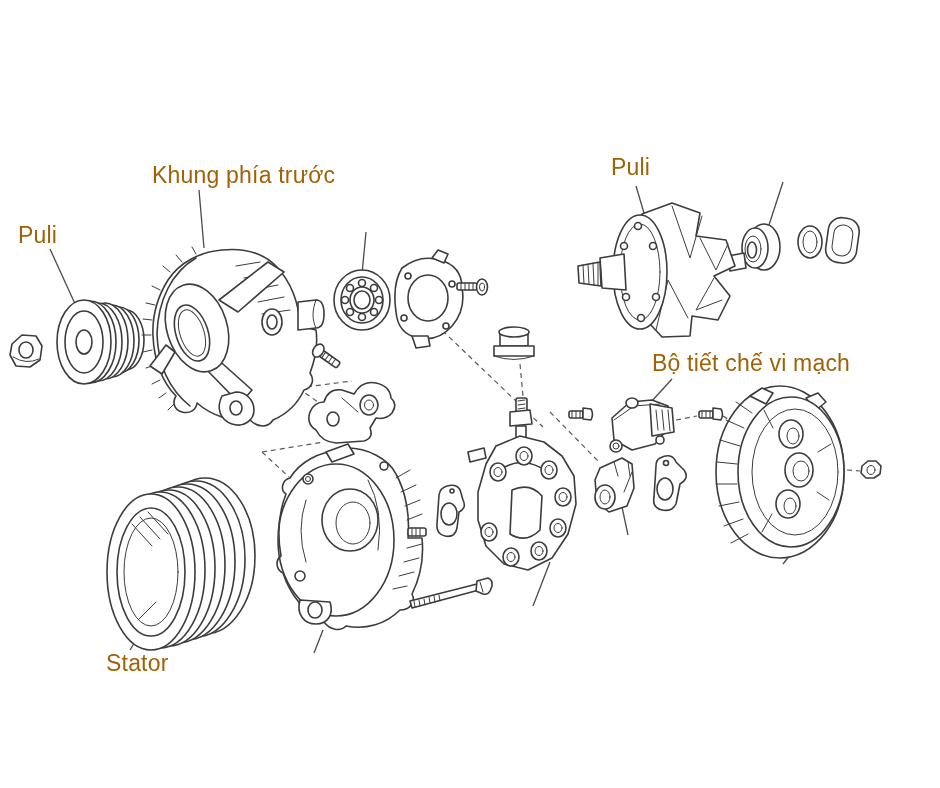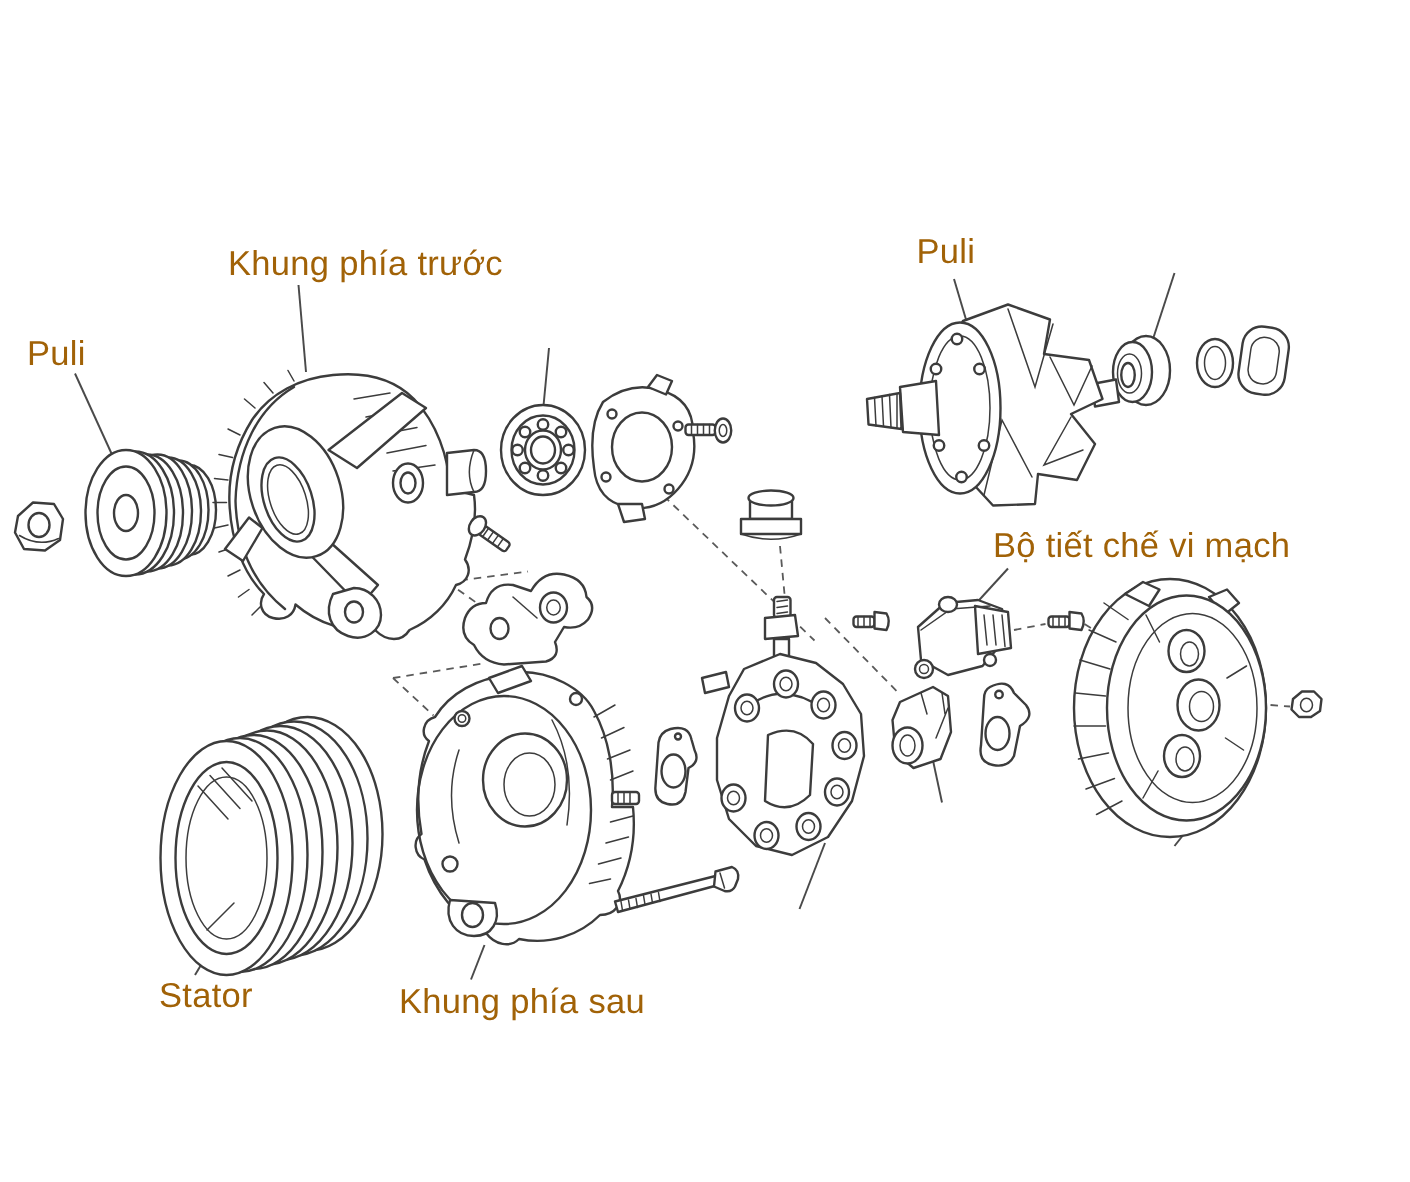--- a/index.html
+++ b/index.html
@@ -303,17 +303,16 @@
     <path class="fw" d="M600,258 L624,254 L626,290 L602,288 Z"></path>
     <path class="fw" d="M578,266 L600,262 L601,286 L579,283 Z"></path>
     <path class="thin" d="M583,265 L584,284 M588,264 L589,284 M593,263 L594,285 M598,263 L598,285"></path>
   </g>
 
 </svg>
 
   <div class="lbl" style="left:18px;  top:222px;">Puli</div>
   <div class="lbl" style="left:152px; top:162px;">Khung phía trước</div>
   <div class="lbl" style="left:611px; top:154px;">Puli</div>
-  <div class="lbl" style="left:652px; top:350px;margin-left:10px;">Bộ tiết chế vi mạch</div>
-  <div class="lbl" style="left:266px; top:654px;">Khung phía sau</div>
+  <div class="lbl" style="left:652px; top:350px;">Bộ tiết chế vi mạch</div>
   <div class="lbl" style="left:106px; top:650px;">Stator</div>
 
 </div>
 
 </body></html>

